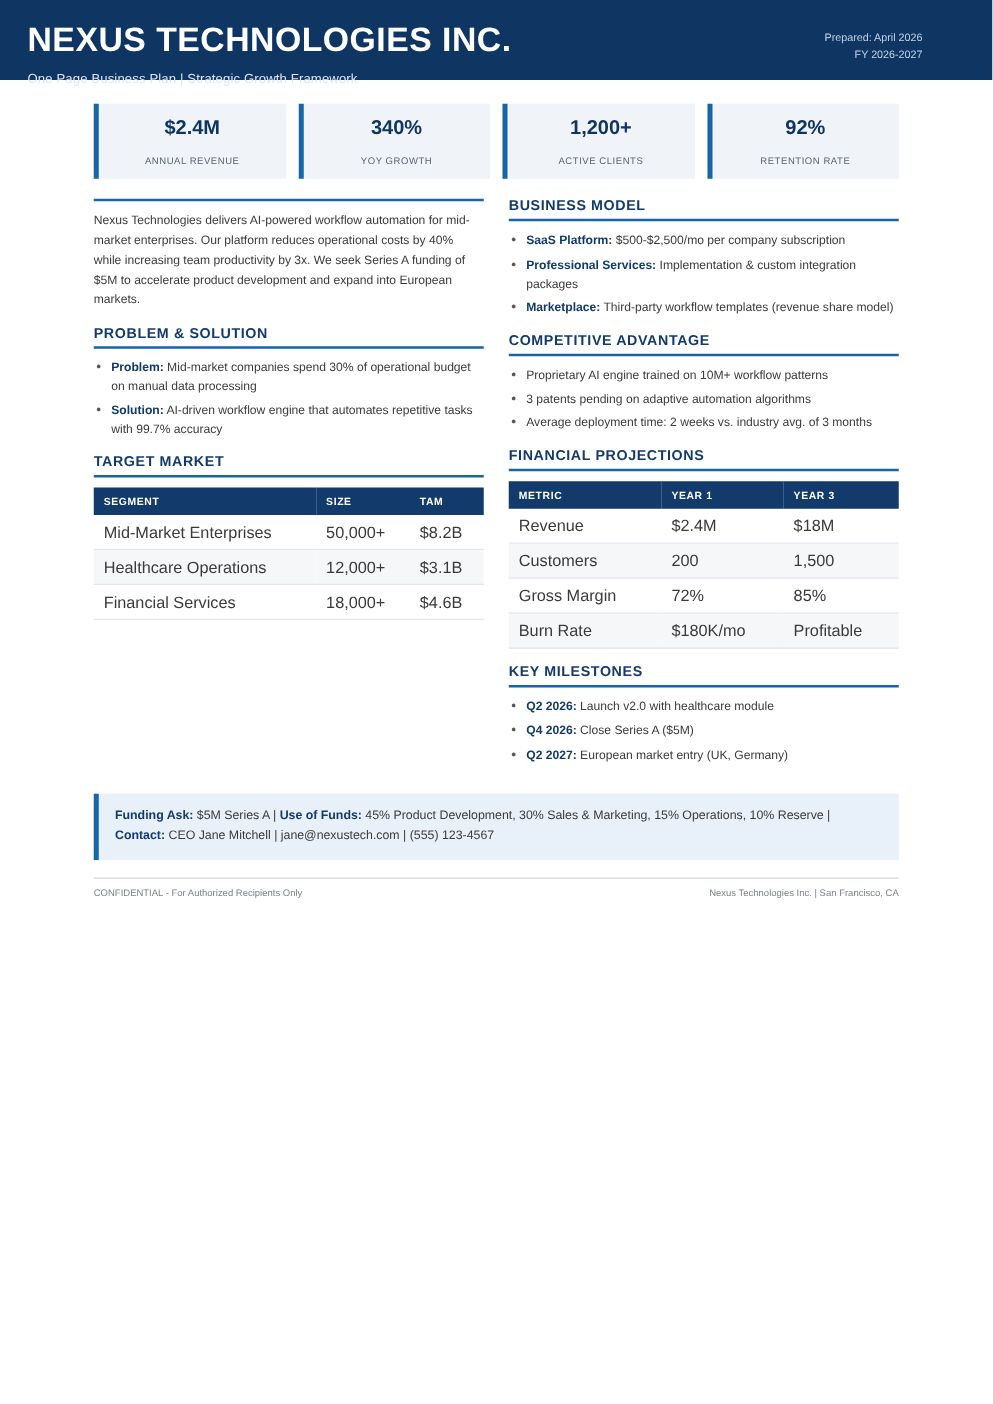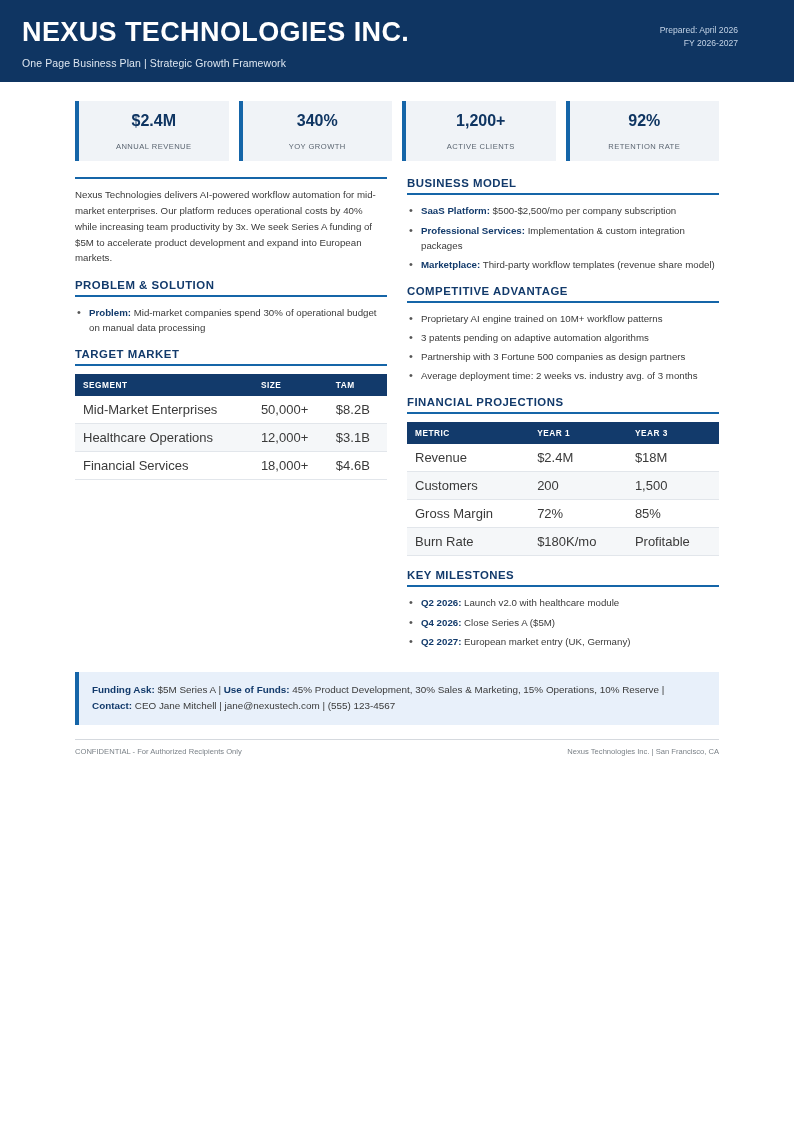--- a/index.html
+++ b/index.html
@@ -16,21 +16,21 @@
     -webkit-font-smoothing: antialiased;
   }
 
   
   .header {
     background: #0f3562;
     padding: 18px 56px 16px 20px;
     display: flex;
     align-items: flex-start;
     justify-content: space-between;
-    height: 82px;
+    height: 64px;
   }
   .header-left { padding-left: 2px; }
   .company-name {
     color: #ffffff;
     font-size: 27px;
     font-weight: bold;
     letter-spacing: 0.4px;
     line-height: 1.1;
   }
   .tagline {
@@ -212,20 +212,21 @@
     <div class="section">
       <div class="section-rule"></div>
       <div class="para">Nexus Technologies delivers AI-powered workflow automation for mid-market enterprises. Our platform reduces operational costs by 40% while increasing team productivity by 3x. We seek Series A funding of $5M to accelerate product development and expand into European markets.</div>
     </div>
 
     <div class="section">
       <div class="section-title">PROBLEM &amp; SOLUTION</div>
       <div class="section-rule"></div>
       <ul class="bullets">
           <li><b>Problem:</b> Mid-market companies spend 30% of operational budget on manual data processing</li>
+          <li><b>Solution:</b> AI-driven workflow engine that automates repetitive tasks with 99.7% accuracy</li>
         </ul>
     </div>
 
     <div class="section">
       <div class="section-title">TARGET MARKET</div>
       <div class="section-rule"></div>
       <table class="data">
           <thead>
             <tr>
               <th>SEGMENT</th>
@@ -266,21 +267,20 @@
           <li><b>Marketplace:</b> Third-party workflow templates (revenue share model)</li>
         </ul>
     </div>
 
     <div class="section">
       <div class="section-title">COMPETITIVE ADVANTAGE</div>
       <div class="section-rule"></div>
       <ul class="bullets">
           <li>Proprietary AI engine trained on 10M+ workflow patterns</li>
           <li>3 patents pending on adaptive automation algorithms</li>
-          <li>Partnership with 3 Fortune 500 companies as design partners</li>
           <li>Average deployment time: 2 weeks vs. industry avg. of 3 months</li>
         </ul>
     </div>
 
     <div class="section">
       <div class="section-title">FINANCIAL PROJECTIONS</div>
       <div class="section-rule"></div>
       <table class="data">
           <thead>
             <tr>

